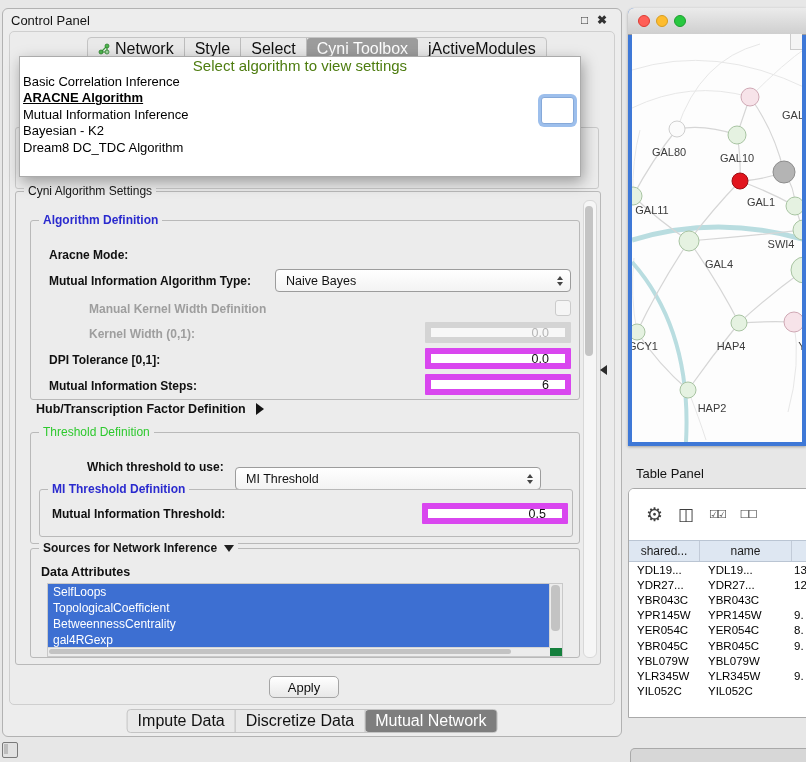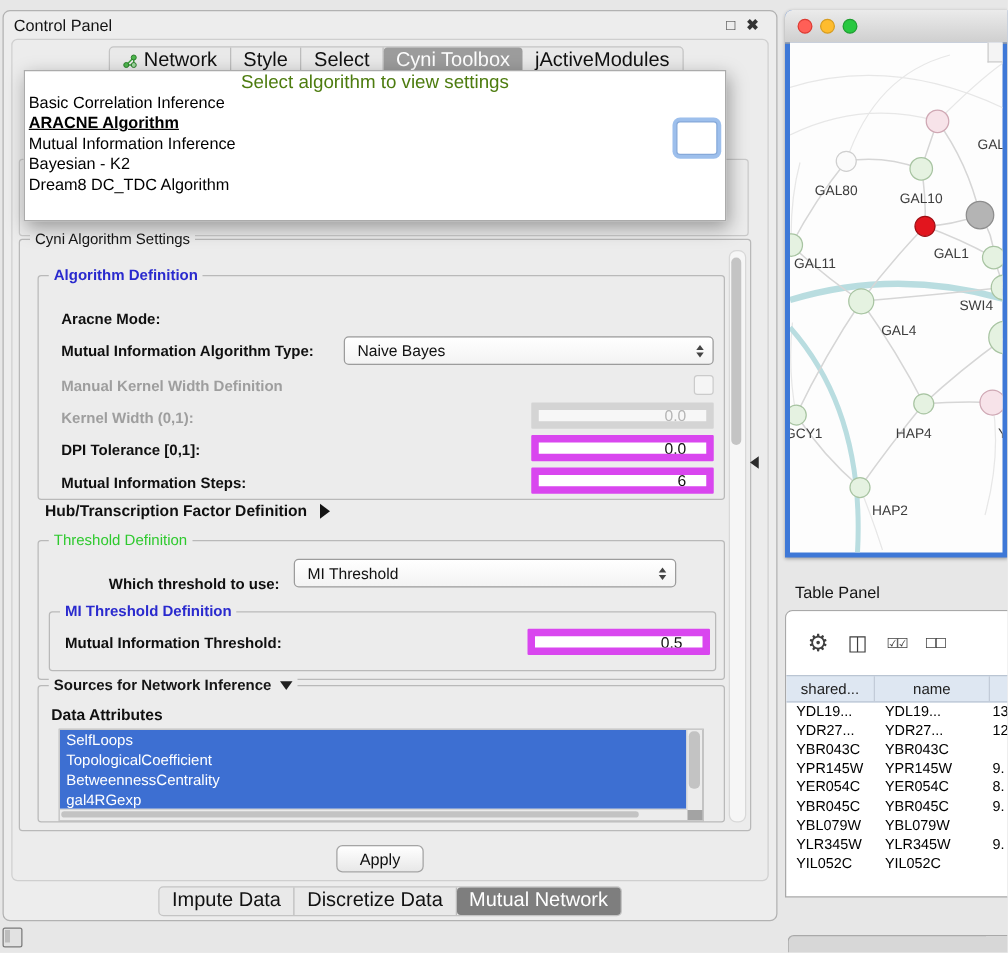--- a/index.html
+++ b/index.html
@@ -29,38 +29,38 @@
   .legend.green{color:#2ec92e;font-weight:normal;}
   .legend.dark{color:#161616;}
   .legend.darkbold{color:#161616;font-weight:bold;display:flex;align-items:center;}
   #fs-settings{left:12px;top:182px;width:584px;height:472px;}
   #fs-alg{left:14px;top:28px;width:548px;height:178px;}
   #fs-thresh{left:14px;top:240px;width:548px;height:110px;}
   #fs-mi{left:8px;top:56px;width:532px;height:46px;}
   #fs-src{left:14px;top:356px;width:548px;height:108px;}
 
   .flabel{position:absolute;font-size:12px;font-weight:bold;color:#101010;white-space:nowrap;}
-  .flabel.disabled{color:#9e9e9e;}
+  .flabel.disabled{color:#9e9e9e;margin-left:40px;}
 
   .combo{position:absolute;height:23px;background:linear-gradient(#ffffff,#f3f3f3);border:1px solid #9c9c9c;border-radius:4px;display:flex;align-items:center;justify-content:space-between;padding:0 7px 0 10px;font-size:12.5px;color:#111;box-sizing:border-box;}
   .combo-arrows{display:flex;flex-direction:column;gap:2px;}
   .combo-arrows i{display:block;width:0;height:0;border-left:3.5px solid transparent;border-right:3.5px solid transparent;}
   .combo-arrows i.up{border-bottom:4px solid #444;}
   .combo-arrows i.dn{border-top:4px solid #444;}
 
   .tfield{position:absolute;height:21px;border:6px solid #d946ef;background:#fff;font-size:12.5px;text-align:right;padding:0 16px;color:#111;font-family:inherit;box-sizing:border-box;border-radius:1px;}
   .tfield.disabled{border-color:#d4d4d4;background:#f7f7f7;color:#b5b5b5;}
   .checkbox{position:absolute;width:14px;height:14px;border:1px solid #cbcbcb;background:#f5f5f5;border-radius:3px;}
 
   .hub-row{position:absolute;left:20px;top:210px;display:flex;align-items:center;font-size:12.5px;font-weight:bold;color:#101010;}
   .tri-right{width:0;height:0;border-top:6px solid transparent;border-bottom:6px solid transparent;border-left:8px solid #141414;margin-left:10px;}
   .tri-down{width:0;height:0;border-left:5px solid transparent;border-right:5px solid transparent;border-top:7px solid #202020;margin-left:7px;}
   .subtitle{position:absolute;left:10px;top:16px;font-size:12.5px;font-weight:bold;color:#101010;}
 
-  .listbox{position:absolute;left:16px;top:34px;width:514px;height:72px;background:#a3a3a3;border:1px solid #c9c9c9;overflow:hidden;}
+  .listbox{position:absolute;left:16px;top:34px;width:514px;height:72px;background:#15803d;border:1px solid #c9c9c9;overflow:hidden;}
   .attr-items{position:absolute;left:0;top:0;right:12px;}
   .attr-item{height:16px;line-height:16px;background:#3d6fd2;color:#fff;font-size:12px;padding-left:5px;white-space:nowrap;}
   .vscroll{position:absolute;top:0;right:0;width:12px;bottom:8px;background:#ececec;border-left:1px solid #d5d5d5;}
   .vthumb{position:absolute;left:1px;top:1px;width:9px;height:46px;background:#c3c3c3;border-radius:4px;}
   .hscroll{position:absolute;left:0;bottom:0;height:8px;right:12px;background:#ececec;border-top:1px solid #d5d5d5;}
   .hthumb{position:absolute;left:1px;top:1px;height:5px;width:92%;background:#c3c3c3;border-radius:3px;}
 
   .settings-scroll{position:absolute;right:3px;top:8px;width:12px;height:456px;background:#f6f6f6;border:1px solid #d8d8d8;border-radius:6px;}
   .settings-thumb{position:absolute;left:1px;top:5px;width:8px;height:150px;background:#c4c4c4;border-radius:4px;}
 
@@ -181,21 +181,21 @@
 
       <div class="hub-row">
         <span>Hub/Transcription Factor Definition</span>
         <span class="tri-right"></span>
       </div>
 
       <div class="fs" id="fs-thresh">
         <span class="legend green">Threshold Definition</span>
 
         <span class="flabel" style="left:56px;top:27px">Which threshold to use:</span>
-        <div class="combo" style="left:204px;top:14px;width:306px">
+        <div class="combo" style="left:204px;top:34px;width:306px">
           <span>MI Threshold</span>
           <span class="combo-arrows">
               <i class="up"></i>
               <i class="dn"></i>
             </span>
         </div>
 
         <div class="fs" id="fs-mi">
           <span class="legend blue">MI Threshold Definition</span>
           <span class="flabel" style="left:12px;top:17px">Mutual Information Threshold:</span>

